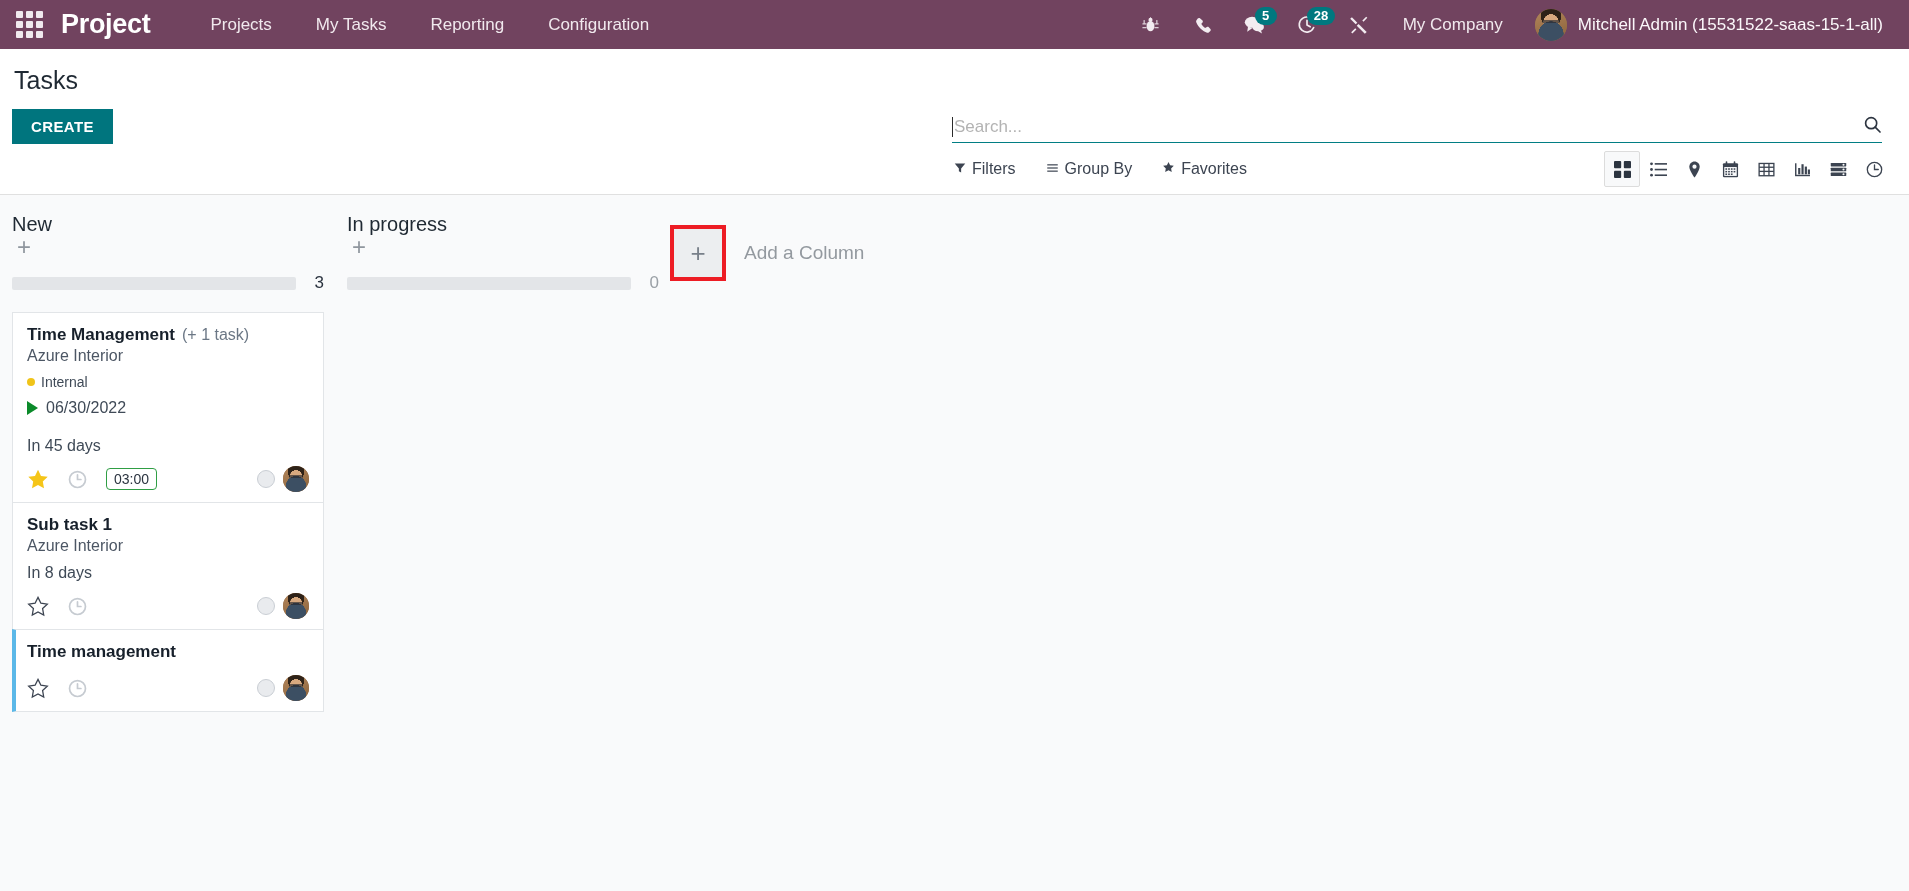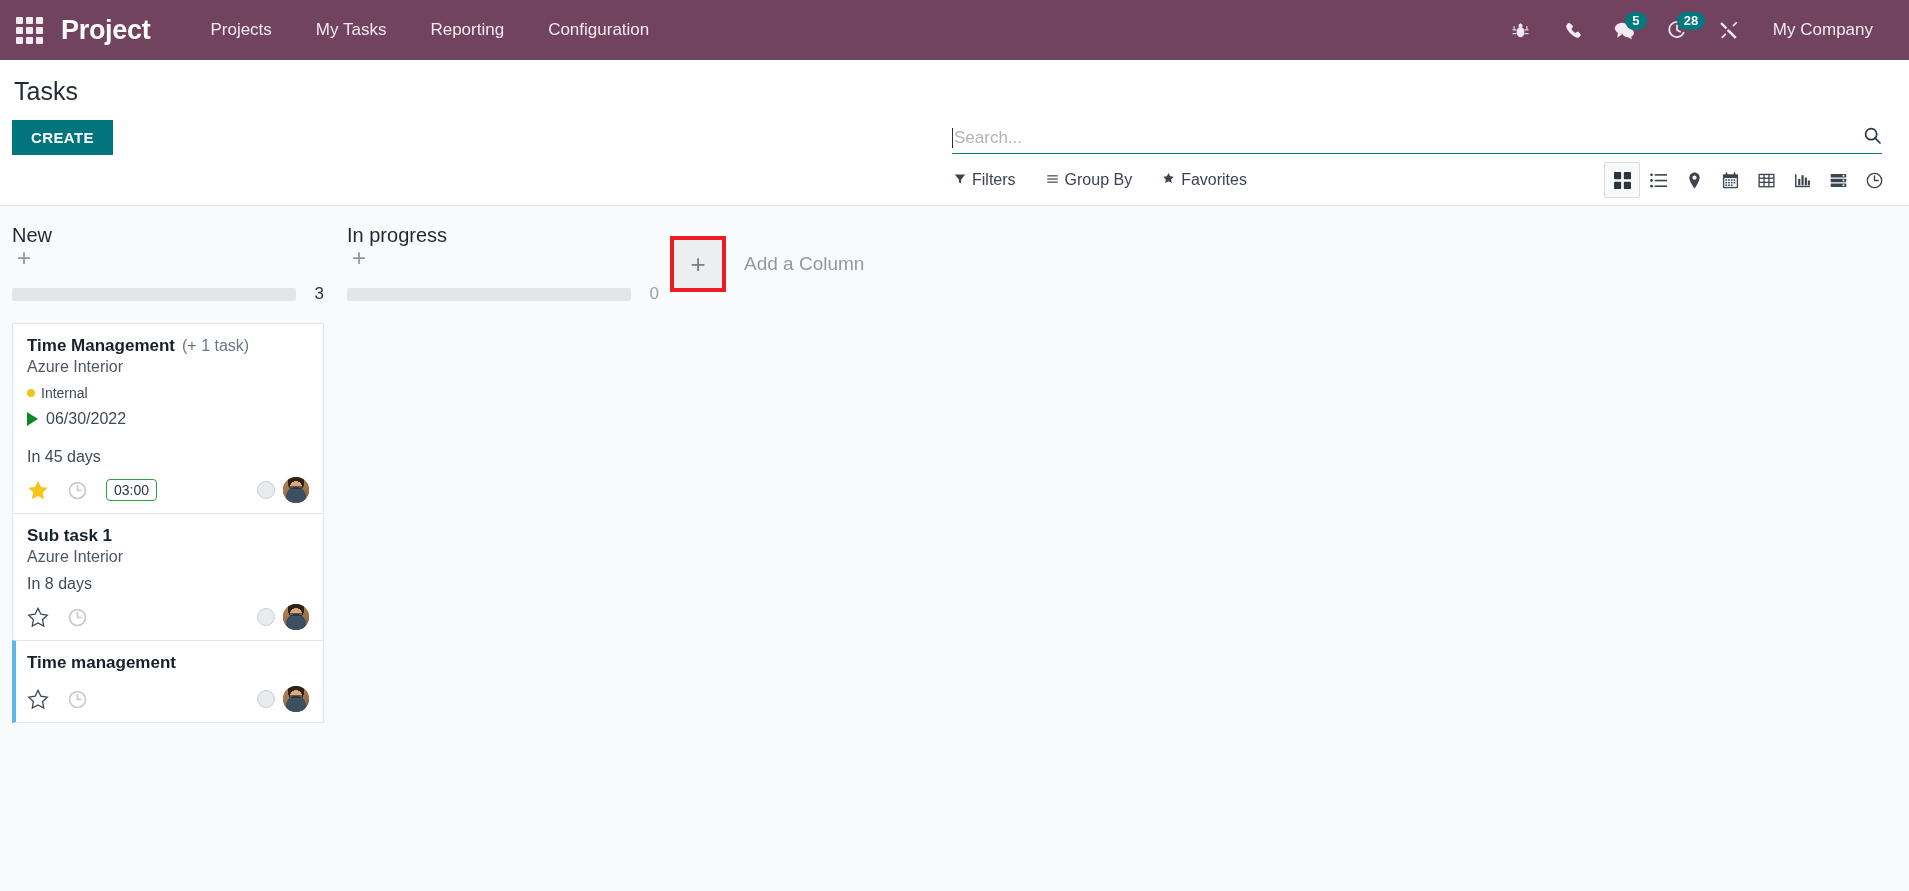--- a/index.html
+++ b/index.html
@@ -6,21 +6,21 @@
   * { box-sizing: border-box; margin: 0; padding: 0; }
   html, body {
     width: 1909px; height: 891px;
     font-family: "Liberation Sans", sans-serif;
     background: #f9fafb;
     overflow: hidden;
   }
 
   
   .navbar {
-    height: 60px;
+    height: 49px;
     background: #71435f;
     display: flex;
     align-items: center;
     padding: 0 18px 0 10px;
     color: #fff;
     position: relative;
   }
   .apps-grid {
     display: grid;
     grid-template-columns: repeat(3, 7px);
@@ -392,20 +392,26 @@
     <div class="sysicon">
       <svg width="20" height="20" viewBox="0 0 24 24" fill="#f3ecf1">
         <path d="M3.5 2.6 L10 9.2 L8 11.2 L1.4 4.6 Z"></path>
         <path d="M11.5 10.8 L21.2 20.5 L19 22.6 L9.3 13 Z"></path>
         <path d="M20.6 2 L16 6.6 L17.4 8 L22 3.4 Z"></path>
         <path d="M2.6 20.8 L7.5 16 L8.9 17.4 L4 22.2 Z"></path>
       </svg>
     </div>
 
     <div class="company-name">My Company</div>
+    <div class="user-block">
+      <div class="avatar-nav">
+          <div class="face"></div>
+        </div>
+      <div class="user-name">Mitchell Admin (15531522-saas-15-1-all)</div>
+    </div>
   </div>
 </div>
 
 <div class="control-panel">
   <div class="cp-title">Tasks</div>
   <button class="cp-create">CREATE</button>
 
   <div class="searchbox">
     <div class="search-caret"></div>
     <input class="search-input" type="text" placeholder="Search..." style="">

